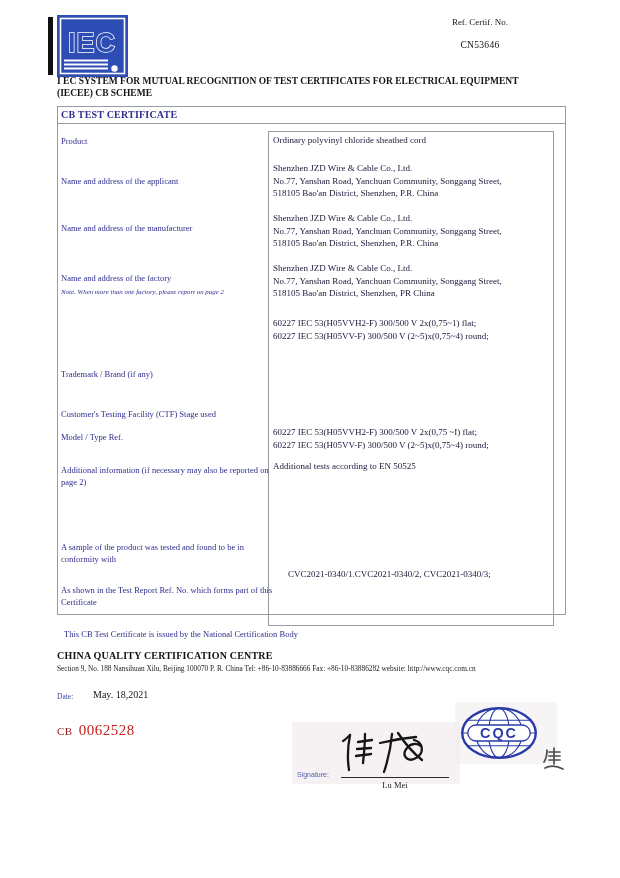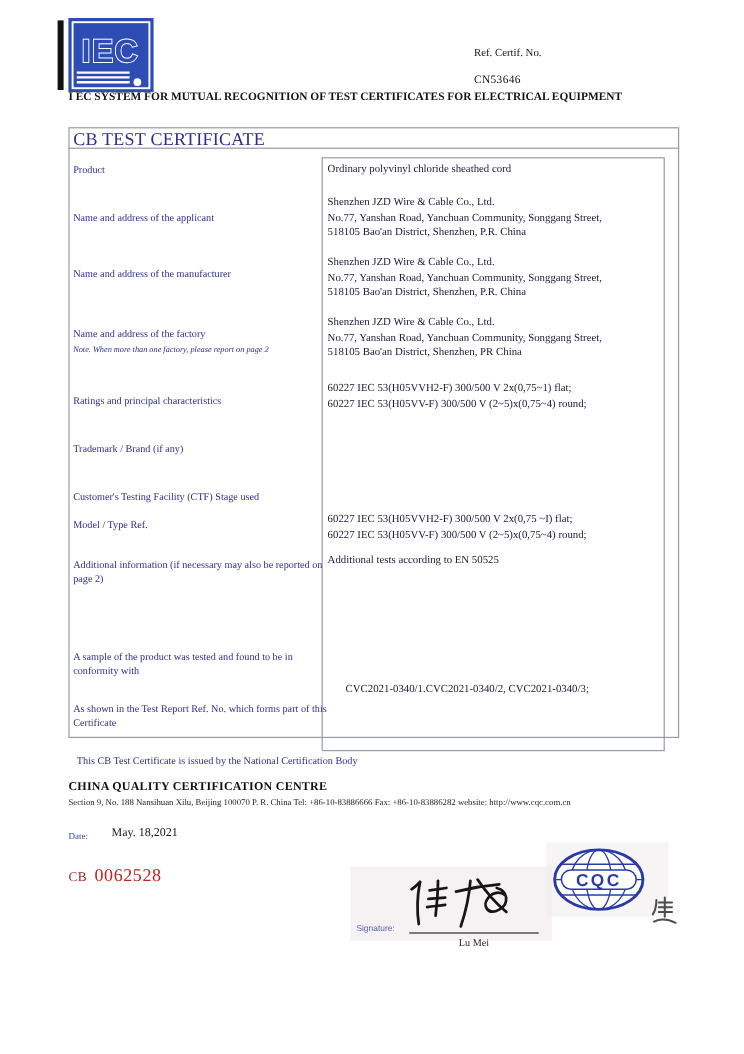--- a/index.html
+++ b/index.html
@@ -2,35 +2,35 @@
 <html><head>
 <meta charset="utf-8">
 <style>
   html,body{margin:0;padding:0;background:#ffffff;}
   .page{position:relative;width:620px;height:878px;background:#fff;
         font-family:"Liberation Serif", serif;color:#1a1a1a;overflow:hidden;}
   .abs{position:absolute;}
   .label{color:#2e2e8f;font-size:8.5px;line-height:11.5px;}
   .value{color:#20203e;font-size:9px;line-height:12.5px;white-space:pre-line;}
   .box{border:1px solid #979ca3;background:transparent;}
-  .cert-title{color:#2e2e8f;font-size:15px;font-weight:400;letter-spacing:.2px;text-align:right;}
+  .cert-title{color:#2e2e8f;font-size:10px;font-weight:700;letter-spacing:.2px;text-align:right;}
   .scheme{font-size:9.5px;font-weight:bold;color:#141414;line-height:11.5px;}
   .note{color:#2e2e8f;font-size:6.9px;font-style:italic;}
   .issued{color:#2e2e8f;font-size:8.5px;}
   .ncb-name{font-size:10px;font-weight:bold;color:#111;letter-spacing:.2px;}
   .ncb-addr{font-size:7.3px;color:#222;}
   .date-label{font-size:7.5px;color:#3a4a9e;}
   .date-value{font-size:10px;color:#141414;}
   .cb-wrap{display:flex;align-items:baseline;gap:6px;}
   .cb-prefix{font-size:11px;color:#9c1a1a;letter-spacing:.5px;}
   .cb-number{font-size:15px;color:#c3201f;letter-spacing:.5px;}
   .sig-label{font-family:"Liberation Sans", sans-serif;font-size:7px;color:#5563a8;}
   .sig-name{font-family:Liberation Serif, serif;font-size:8.5px;color:#1d1d1d;text-align:center;}
   .sig-line{background:#2a2a2a;height:1px;}
-  .refblock{text-align:left;font-size:9px;color:#141414;margin-top:22px;}
+  .refblock{text-align:center;font-size:9px;color:#141414;}
   .refno{font-size:9.5px;margin-top:13px;letter-spacing:.3px;}
   .patch{background:#efe5e7;opacity:.55;}
   .patch2{background:#f1edee;opacity:.6;}
 </style>
 </head>
 <body>
 
 <div class="page">
 
   <svg class="abs" style="left:46px;top:15px" width="86" height="62" viewBox="0 0 86 62">
@@ -44,34 +44,34 @@
     <circle cx="68.5" cy="53.5" r="3.2" fill="#fff"></circle>
   </svg>
 
   <div class="abs refblock" style="left:395px;top:17px;width:170px">
     <div>Ref. Certif. No.</div>
     <div class="refno">CN53646</div>
   </div>
 
   <div class="abs scheme" style="left:57px;top:76px;width:508px">
     <div>I EC SYSTEM FOR MUTUAL RECOGNITION OF TEST CERTIFICATES FOR ELECTRICAL EQUIPMENT</div>
+    <div>(IECEE) CB SCHEME</div>
   </div>
 
   <div class="abs box" style="left:57px;top:106px;width:507px;height:507px"></div>
   <div class="abs cert-title" style="left:61px;top:109px">CB TEST CERTIFICATE</div>
   <div class="abs" style="left:57px;top:123px;width:509px;height:1px;background:#979ca3"></div>
 
   <div class="abs box" style="left:268px;top:131px;width:284px;height:493px"></div>
 
   <div class="abs label" style="left:61px;top:136px;width:205px">Product</div>
   <div class="abs label" style="left:61px;top:176px;width:205px">Name and address of the applicant</div>
   <div class="abs label" style="left:61px;top:223px;width:205px">Name and address of the manufacturer</div>
   <div class="abs label" style="left:61px;top:273px;width:205px">Name and address of the factory</div>
   <div class="abs note" style="left:61px;top:288px;width:210px">Note. When more than one factory, please report on page 2</div>
-  <div class="abs label" style="left:61px;top:329px;width:205px">Ratings and principal characteristics</div>
   <div class="abs label" style="left:61px;top:369px;width:205px">Trademark / Brand (if any)</div>
   <div class="abs label" style="left:61px;top:409px;width:205px">Customer's Testing Facility (CTF) Stage used</div>
   <div class="abs label" style="left:61px;top:432px;width:205px">Model / Type Ref.</div>
   <div class="abs label" style="left:61px;top:465px;width:214px">Additional information (if necessary may also be reported on page 2)</div>
   <div class="abs label" style="left:61px;top:542px;width:218px">A sample of the product was tested and found to be in conformity with</div>
   <div class="abs label" style="left:61px;top:585px;width:218px">As shown in the Test Report Ref. No. which forms part of this Certificate</div>
 
   <div class="abs value" style="left:273px;top:134px;width:276px">Ordinary polyvinyl chloride sheathed cord</div>
   <div class="abs value" style="left:273px;top:162px;width:276px">Shenzhen JZD Wire &amp; Cable Co., Ltd.
 No.77, Yanshan Road, Yanchuan Community, Songgang Street,

